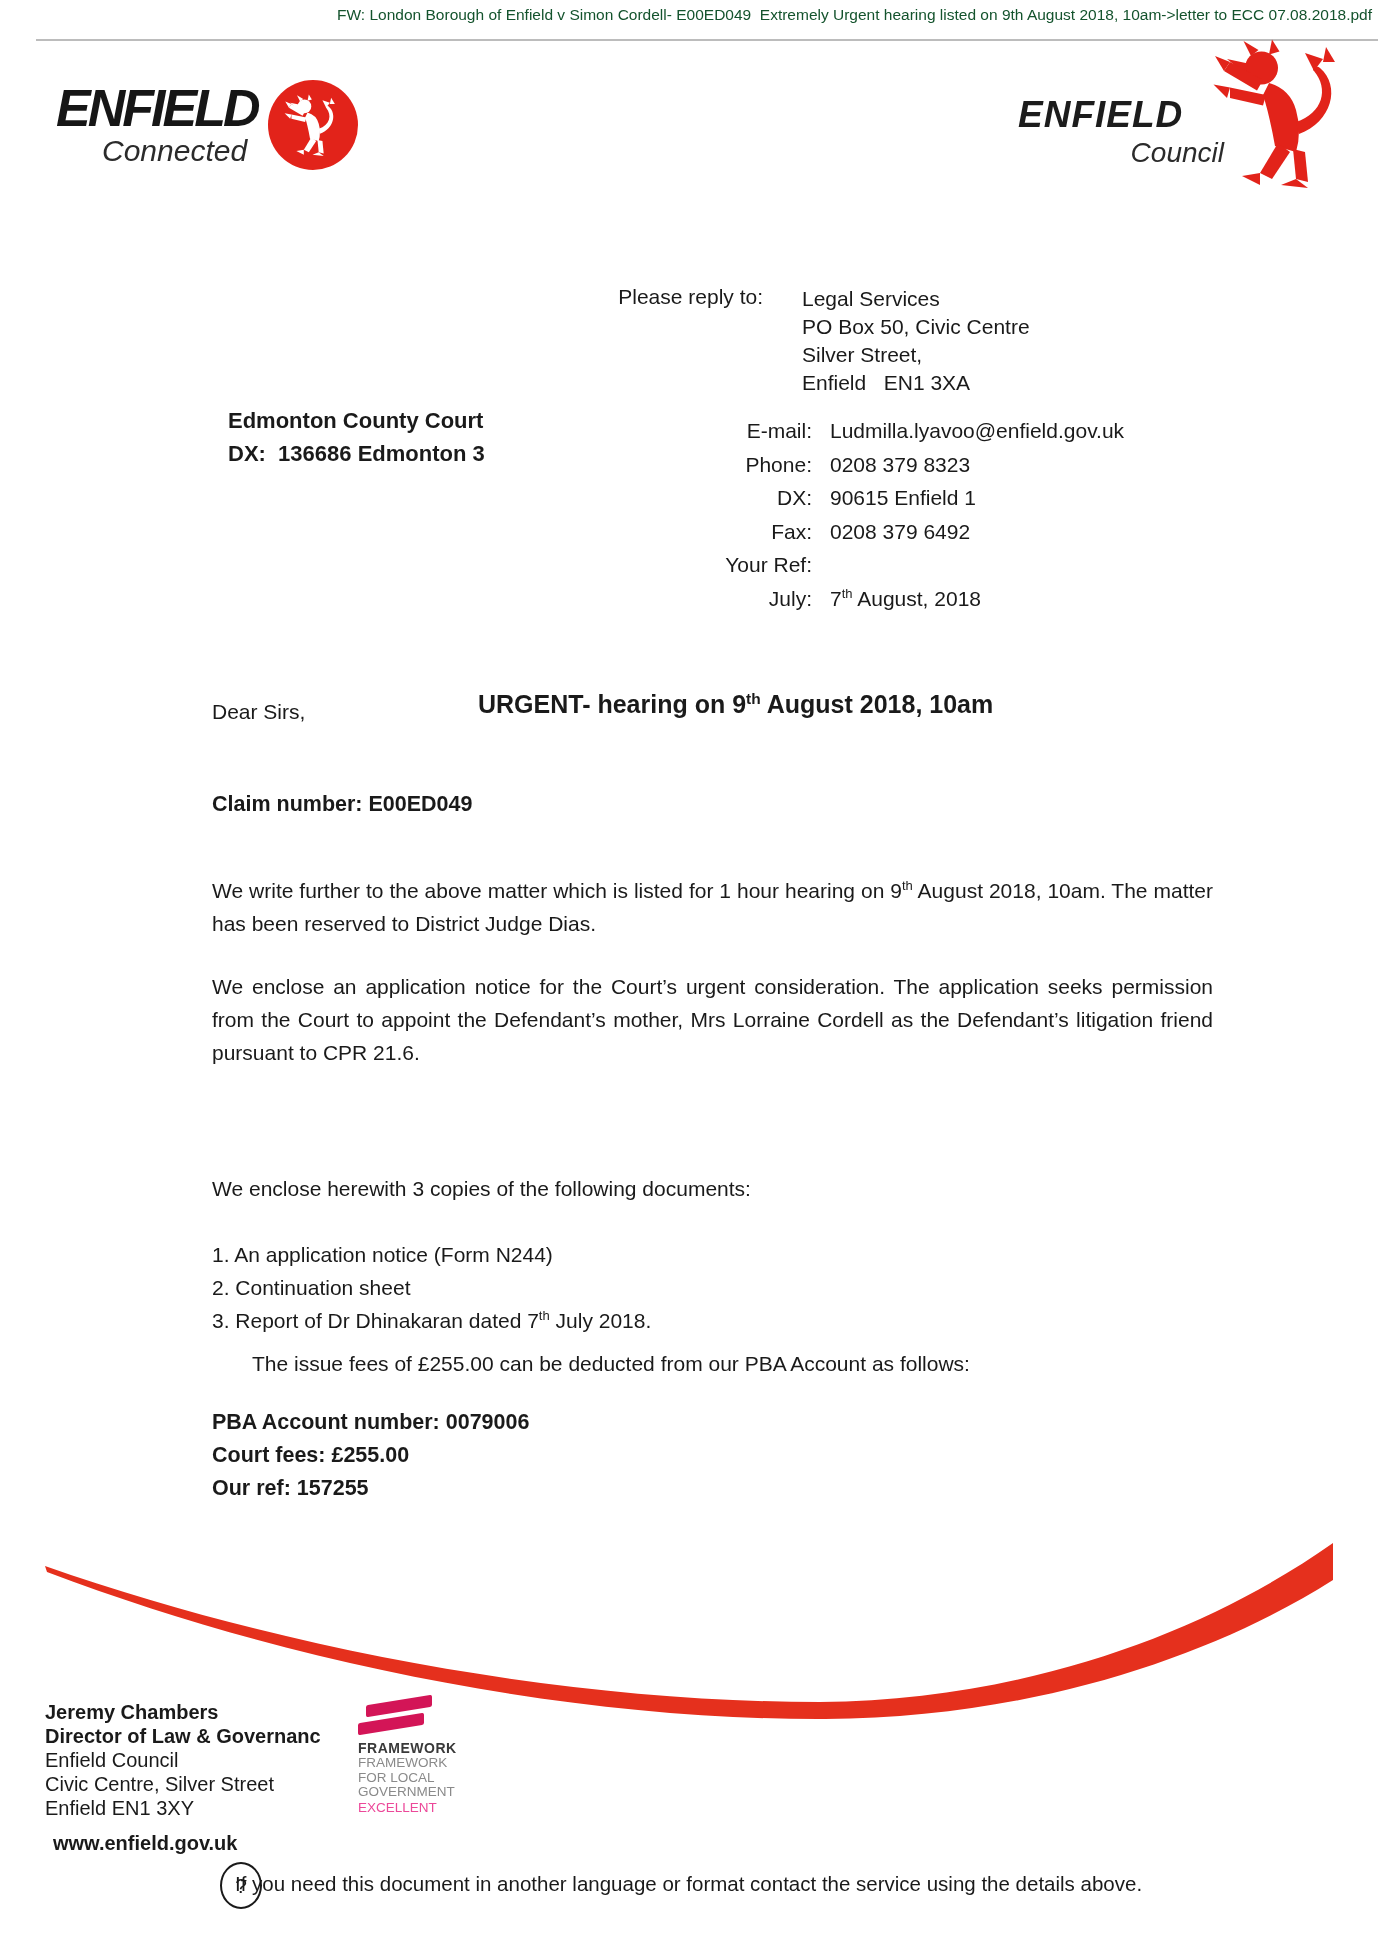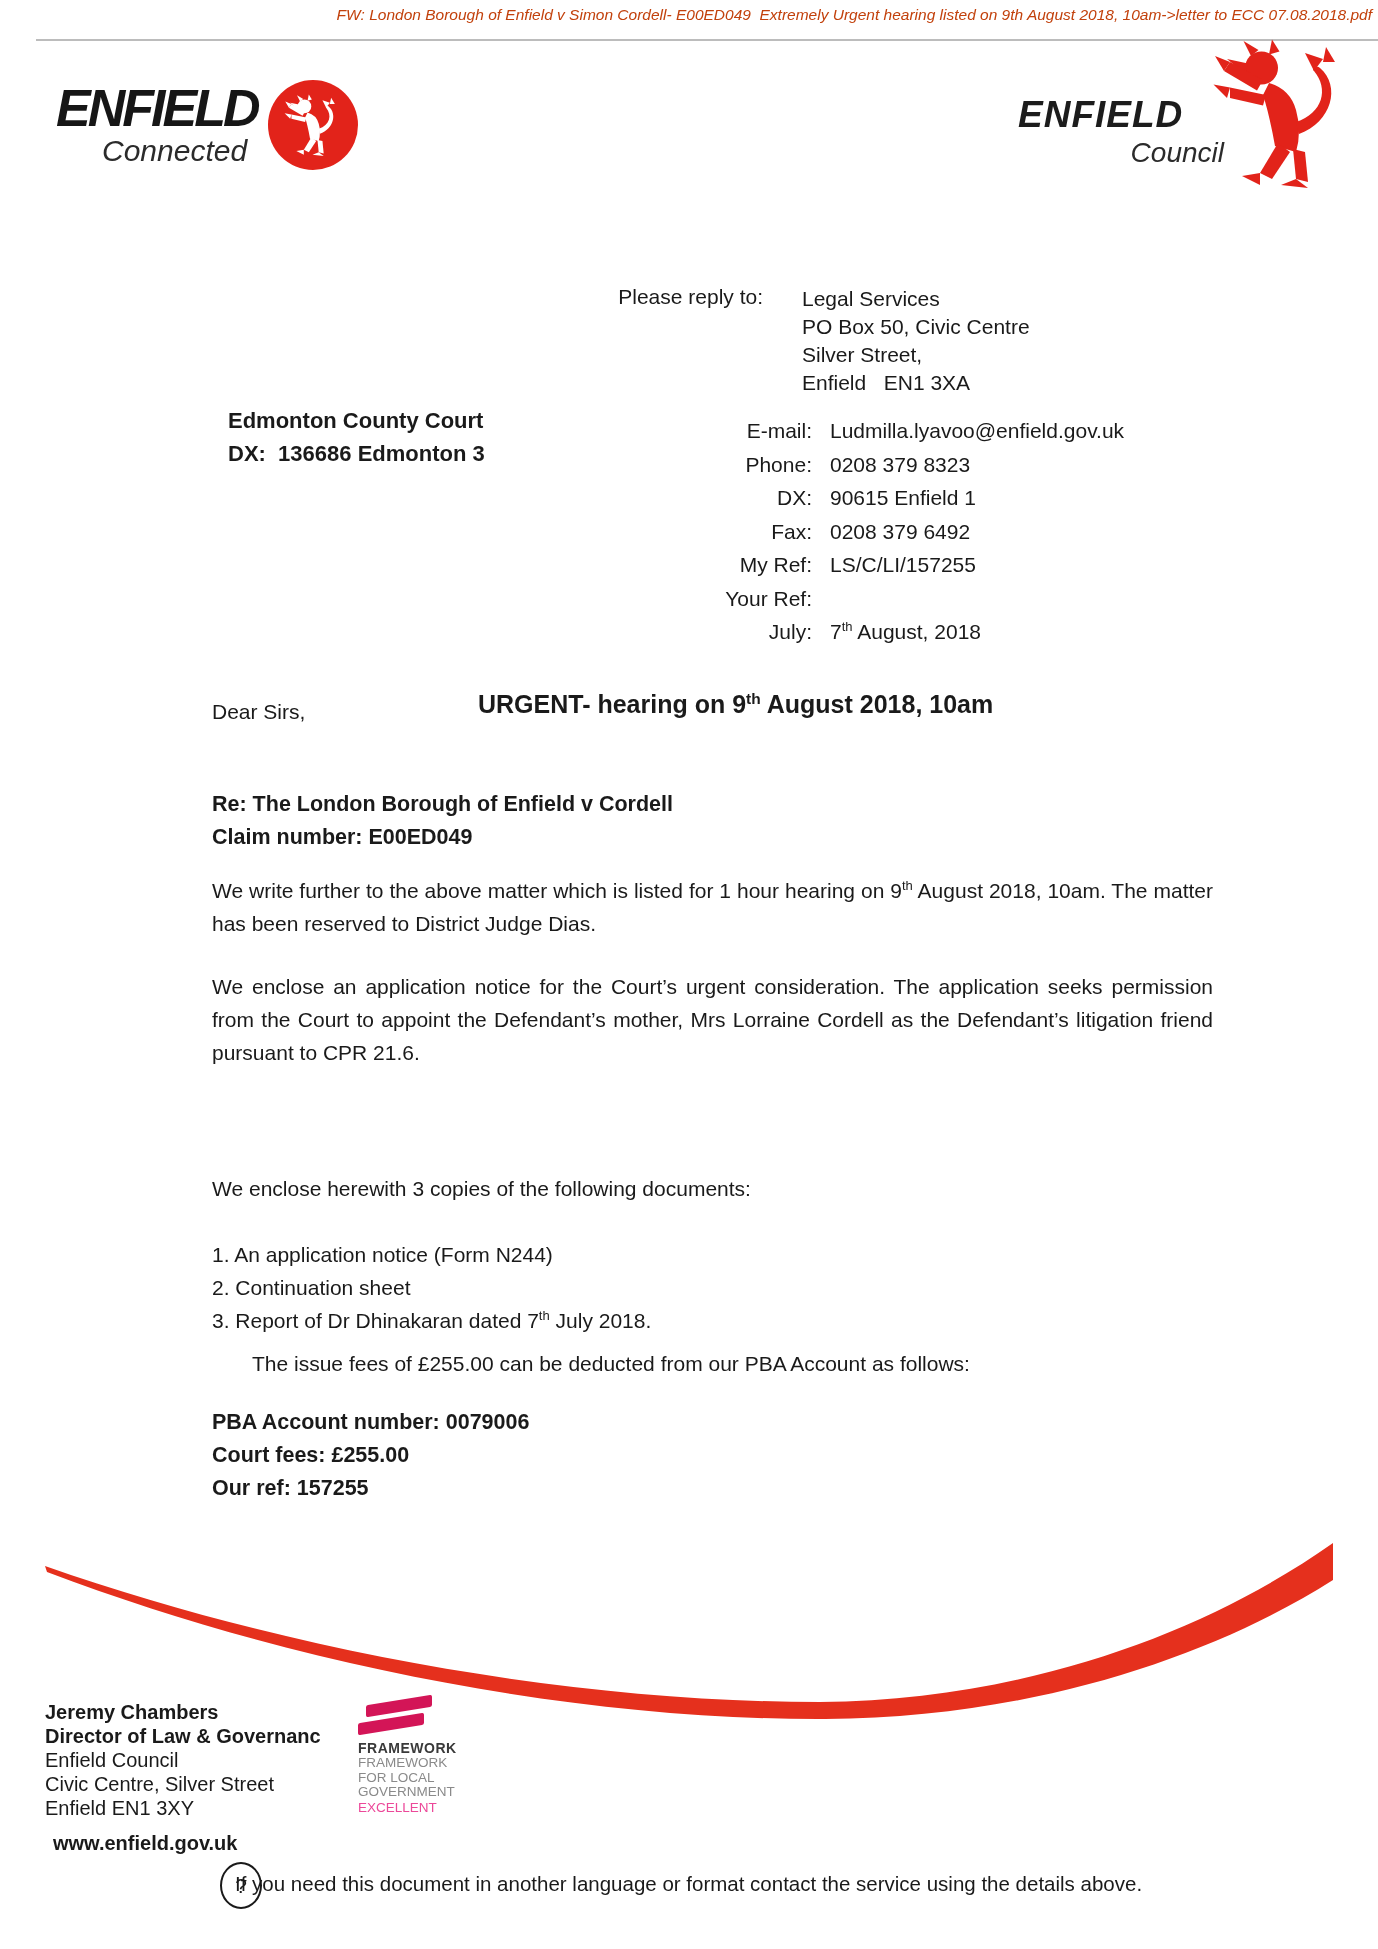--- a/index.html
+++ b/index.html
@@ -4,21 +4,21 @@
 <style>
   html,body{margin:0;padding:0;background:#ffffff;}
   .page{
     position:relative;width:1378px;height:1949px;background:#ffffff;overflow:hidden;
     font-family:"Liberation Sans", sans-serif;color:#1a1a1a;
   }
   .abs{position:absolute;}
   .ws-pre{white-space:pre;}
 
   
-  .doc-title{top:6px;left:0;width:1372px;text-align:right;font-size:15.5px;color:#c2410c;white-space:pre;font-style:italic;}
+  .doc-title{top:6px;left:0;width:1372px;text-align:right;font-size:15.5px;color:#14532d;white-space:pre;}
   .header-rule{top:39px;left:36px;width:1342px;border-top:2px solid #bcbcbc;height:0;}
 
   
   .logo-left{left:56px;top:82px;}
   .logo-left .word{font-size:52px;font-weight:800;font-style:italic;letter-spacing:-3px;color:#161616;line-height:1;}
   .logo-left .tag{font-size:30px;font-style:italic;color:#2b2b2b;margin-left:46px;margin-top:2px;line-height:1;}
   .logo-left-circle{left:267px;top:79px;}
 
   
   .logo-right{left:1018px;top:96px;width:206px;}
@@ -145,38 +145,33 @@
     </div>
     <div class="row">
       <div class="lbl">DX:</div>
       <div class="val">90615 Enfield 1</div>
     </div>
     <div class="row">
       <div class="lbl">Fax:</div>
       <div class="val">0208 379 6492</div>
     </div>
     <div class="row">
-      <div class="lbl">My Ref:</div>
-      <div class="val">LS/C/LI/157255</div>
-    </div>
-    <div class="row">
       <div class="lbl">Your Ref:</div>
       <div class="val"></div>
     </div>
     <div class="row">
       <div class="lbl">July:</div>
       <div class="val"><span>7</span><sup class="s">th</sup><span> August, 2018</span></div>
     </div>
   </div>
 
   <div class="abs salutation">Dear Sirs,</div>
   <div class="abs subject"><span>URGENT- hearing on 9</span><sup class="s">th</sup><span> August 2018, 10am</span></div>
 
   <div class="abs re-block">
-    <div>Re: The London Borough of Enfield v Cordell</div>
     <div>Claim number: E00ED049</div>
   </div>
 
   <div class="abs para para1"><span>We write further to the above matter which is listed for 1 hour hearing on 9</span><sup class="s">th</sup><span> August 2018, 10am. The matter has been reserved to District Judge Dias.</span></div>
 
   <div class="abs para para2">We enclose an application notice for the Court’s urgent consideration. The application seeks permission from the Court to appoint the Defendant’s mother, Mrs Lorraine Cordell as the Defendant’s litigation friend pursuant to CPR 21.6.</div>
 
 
   <div class="abs enclose-intro">We enclose herewith 3 copies of the following documents:</div>
 

